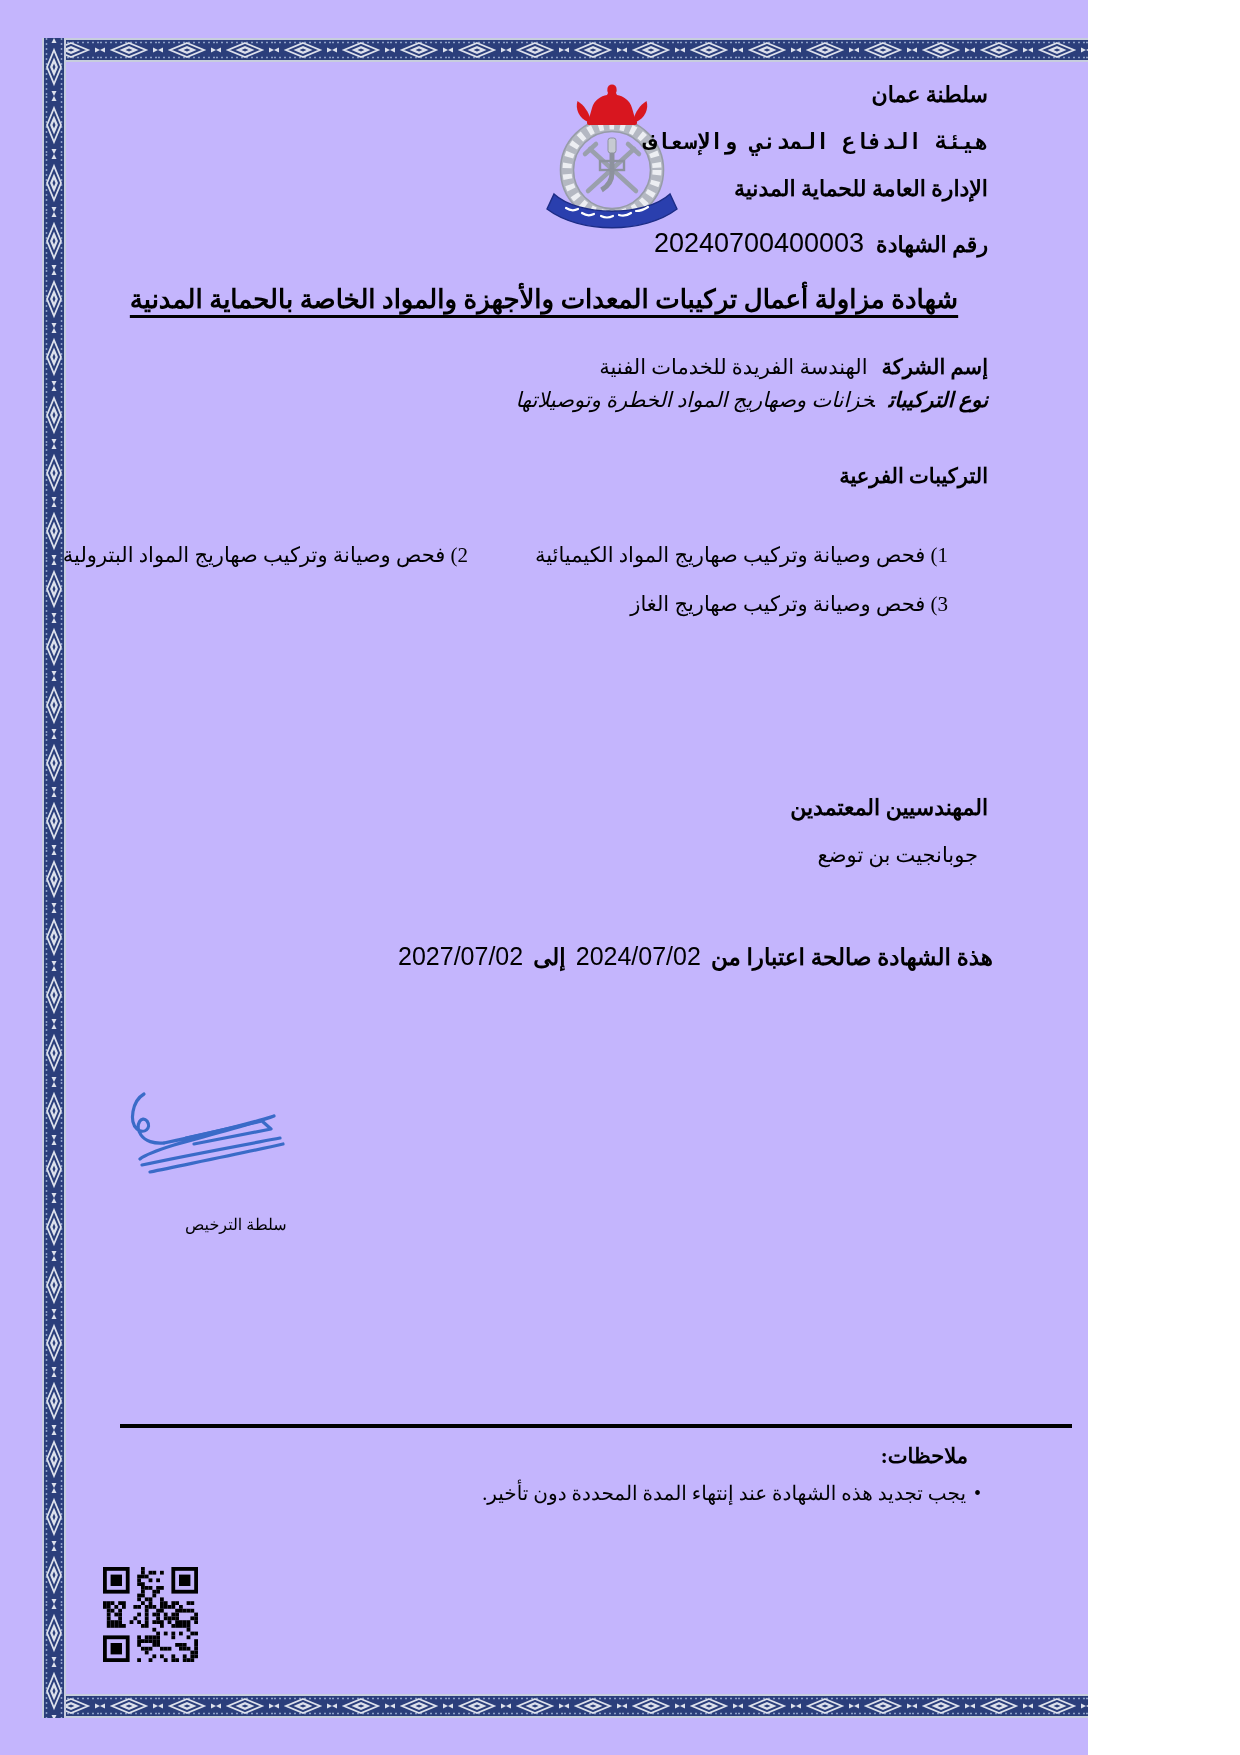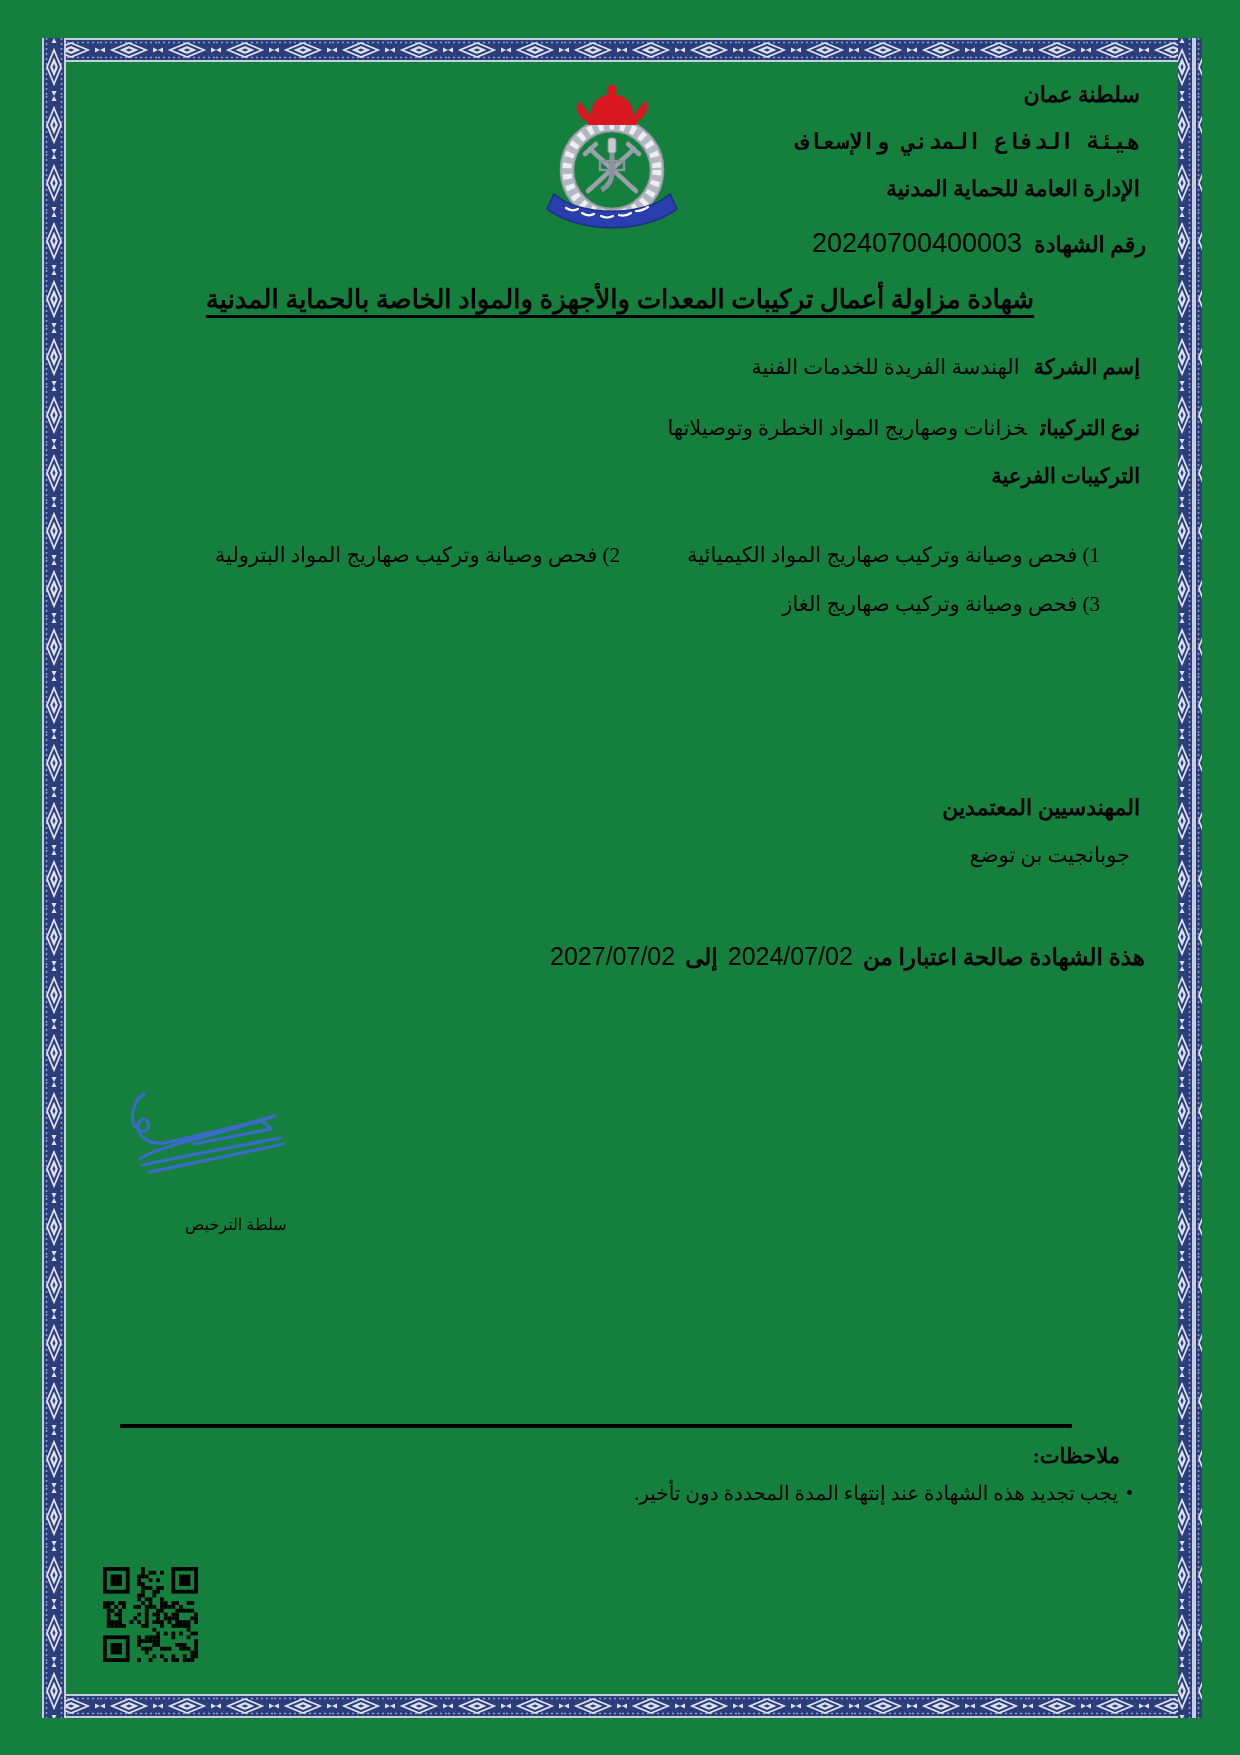--- a/index.html
+++ b/index.html
@@ -1,44 +1,44 @@
 <!DOCTYPE html>
 <html lang="ar"><head>
 <meta charset="utf-8">
 <style>
   html,body{margin:0;padding:0;background:#ffffff;}
   .page{
-    position:relative; width:1240px; height:1755px; background:#15803d;
+    position:relative; width:1088px; height:1755px; background:#c4b5fd;
     font-family:"Liberation Serif","DejaVu Serif",serif; color:#000;
     overflow:hidden; direction:rtl;
   }
   svg{display:block;}
   .frame{position:absolute; left:42px; top:38px;}
   .abs{position:absolute; white-space:nowrap;}
   .num{font-family:"Liberation Sans","DejaVu Sans",sans-serif;}
   .ltr{direction:ltr; unicode-bidi:isolate;}
 
   
   .org-line{right:100px; font-size:22px; font-weight:bold;}
   .org1{top:82px;} .org2{top:129px;font-family:Liberation Mono, monospace;} .org3{top:176px;}
-  .certno{top:228px; right:94px; font-size:22px;}
+  .certno{top:228px; right:100px; font-size:22px;}
   .certno .lbl{font-weight:bold; margin-inline-end:12px;}
   .certno .num{font-size:27px;}
 
   
   .title{
     top:284px; left:70px; right:70px; text-align:center;
     font-size:26px; font-weight:bold;
     text-decoration:underline; text-underline-offset:7px; text-decoration-thickness:2.5px;
   }
 
   
   .field{right:100px; font-size:21px;}
   .field .lbl{font-weight:bold; margin-inline-end:14px;}
-  .f-company{top:355px;} .f-type{top:416px;}
+  .f-company{top:355px;} .f-type{top:388px;font-style:italic;}
   .f-sublabel{top:464px; font-weight:bold;}
 
   
   .sublist{
     position:absolute; top:543px; right:140px; width:960px;
     display:grid; grid-template-columns:480px 480px; row-gap:24px;
     font-size:21px; direction:rtl;
   }
   .sublist .item{text-align:right; white-space:nowrap;}
 

